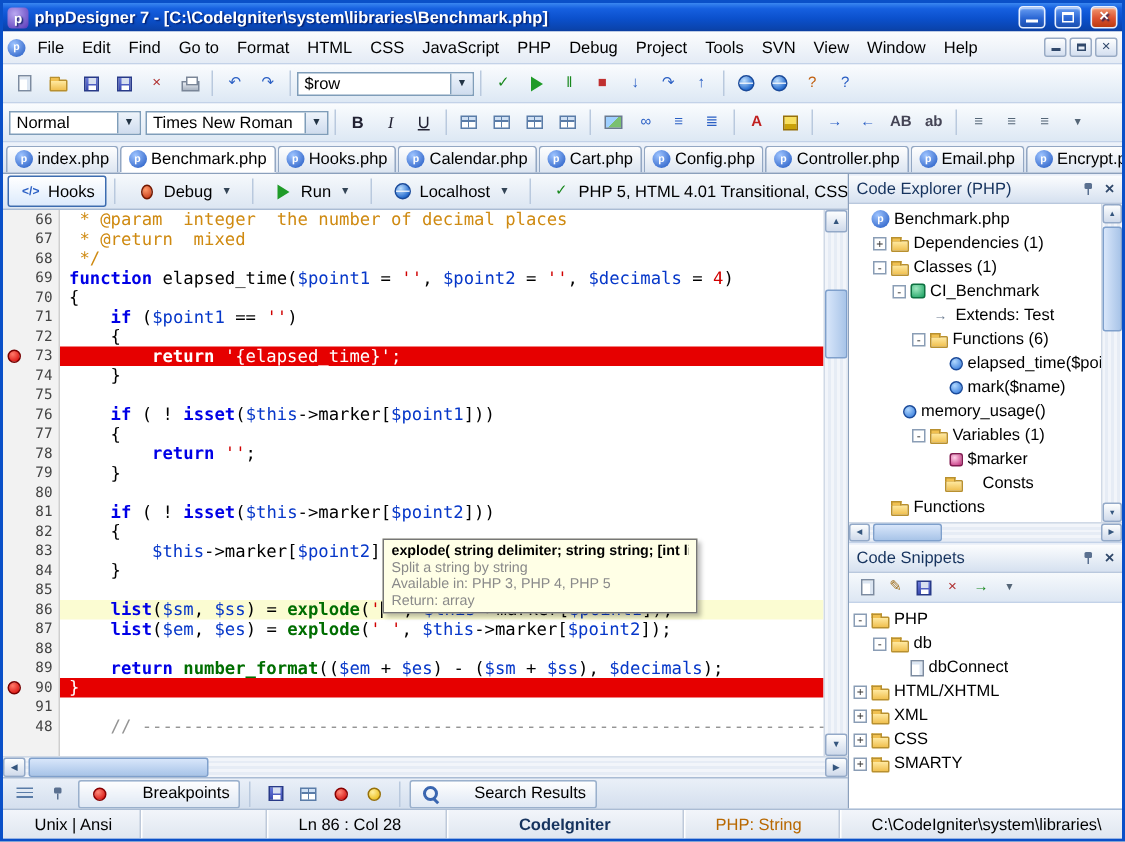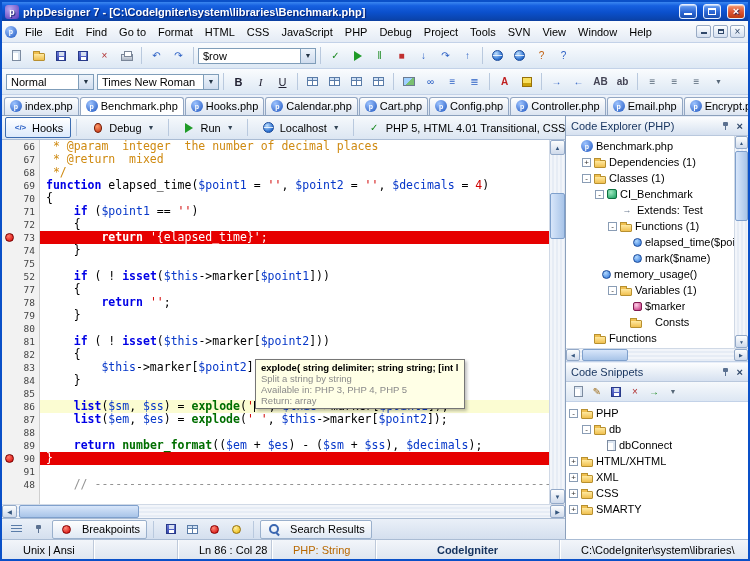--- a/index.html
+++ b/index.html
@@ -93,21 +93,21 @@
 .tt2{color:#8a8a8a;white-space:nowrap;overflow:hidden}
 
 .vscroll{flex:0 0 16px;width:16px;background:repeating-linear-gradient(90deg,#f2f5fa 0 2px,#e6ecf5 2px 4px);border-left:1px solid #d0d9e6;display:flex;flex-direction:column;align-items:stretch}
 .sbtn{height:15px;background:linear-gradient(#fdfefe,#cfdaeb);border:1px solid #93a9c8;border-radius:2px;display:flex;align-items:center;justify-content:center;font-size:6px;color:#35567e;flex:0 0 15px}
 .vthumb{height:46px;margin-top:38px;background:linear-gradient(90deg,#d8e6fa,#a8c4e8);border:1px solid #7fa0cc;border-radius:2px}
 .hscroll{flex:0 0 14px;display:flex;align-items:stretch;background:repeating-linear-gradient(#f2f5fa 0 2px,#e6ecf5 2px 4px);border-top:1px solid #d0d9e6}
 .hscroll .sbtn{width:15px;height:auto;flex:0 0 15px}
 .hthumb{width:120px;margin-left:2px;background:linear-gradient(#d8e6fa,#a8c4e8);border:1px solid #7fa0cc;border-radius:2px}
 
 .btabs{flex:0 0 21px;display:flex;align-items:center;background:linear-gradient(#eaf0f8,#d4dfee);border-top:1px solid #aabcd4;padding:0 4px;gap:3px;overflow:hidden}
-.btab{display:inline-flex;align-items:center;gap:8px;padding:1px 6px;border:1px solid #9ab0cc;border-radius:2px;background:linear-gradient(#fefefe,#dfe8f4);white-space:nowrap}
+.btab{display:inline-flex;align-items:center;gap:21px;padding:1px 6px;border:1px solid #9ab0cc;border-radius:2px;background:linear-gradient(#fefefe,#dfe8f4);white-space:nowrap}
 
 .right-panel{flex:0 0 182px;width:182px;display:flex;flex-direction:column;background:#ecf1f8;overflow:hidden}
 .panel{display:flex;flex-direction:column;min-height:0}
 .panel.explorer{flex:0 0 246px}
 .panel.snippets{flex:1}
 .phead{flex:0 0 20px;display:flex;align-items:center;background:linear-gradient(#fcfdfe,#d6e1f0);border-bottom:1px solid #b9c8dd;border-top:1px solid #e8eef8;padding:0 5px;color:#16335e;white-space:nowrap;overflow:hidden}
 .phicons{margin-left:auto;display:flex;align-items:center;gap:3px}
 .phx{font-weight:bold;color:#30486a;font-size:11px}
 .tree-zone{flex:1;display:flex;min-height:0;background:#fff}
 .tree{flex:1;background:#fff;overflow:hidden;padding:2px 0;min-width:0}
@@ -491,21 +491,21 @@
               <span class="bpdot"></span>
               <span class="lnum">73</span>
             </div>
             <div class="gut">
               <span class="lnum">74</span>
             </div>
             <div class="gut">
               <span class="lnum">75</span>
             </div>
             <div class="gut">
-              <span class="lnum">52</span>
+              <span class="lnum">76</span>
             </div>
             <div class="gut">
               <span class="lnum">77</span>
             </div>
             <div class="gut">
               <span class="lnum">78</span>
             </div>
             <div class="gut">
               <span class="lnum">79</span>
             </div>
@@ -686,21 +686,21 @@
                 <span class="tlab">CI_Benchmark</span>
               </div>
               <div class="trow" style="padding-left: 42px;">
                 <span class="exp hid"></span>
                 <span class="tic ti-extends">→</span>
                 <span class="tlab">Extends: Test</span>
               </div>
               <div class="trow" style="padding-left: 42px;">
                 <span class="exp">-</span>
                 <span class="tic ti-folder"></span>
-                <span class="tlab">Functions (1)</span>
+                <span class="tlab">Functions (6)</span>
               </div>
               <div class="trow" style="padding-left: 55px;">
                 <span class="exp hid"></span>
                 <span class="tic ti-method"></span>
                 <span class="tlab">elapsed_time($poin</span>
               </div>
               <div class="trow" style="padding-left: 55px;">
                 <span class="exp hid"></span>
                 <span class="tic ti-method"></span>
                 <span class="tlab">mark($name)</span>
@@ -815,19 +815,19 @@
               <span class="tlab">SMARTY</span>
             </div>
           </div>
       </div>
     </div>
   </div>
 
   <div class="status">
     <span class="scell" style="width:92px">Unix | Ansi</span>
     <span class="scell" style="width:84px"></span>
-    <span class="scell" style="width:94px">Ln   86 : Col 28</span>
+    <span class="scell" style="width:120px">Ln   86 : Col 28</span>
+    <span class="scell proj" style="flex:1;justify-content:center">CodeIgniter</span>
     <span class="scell ctx" style="width:104px">PHP: String</span>
-    <span class="scell proj" style="flex:1;justify-content:center">CodeIgniter</span>
     <span class="scell" style="width:188px;border-right:none">C:\CodeIgniter\system\libraries\</span>
   </div>
 
 </div>
 
 </body></html>

